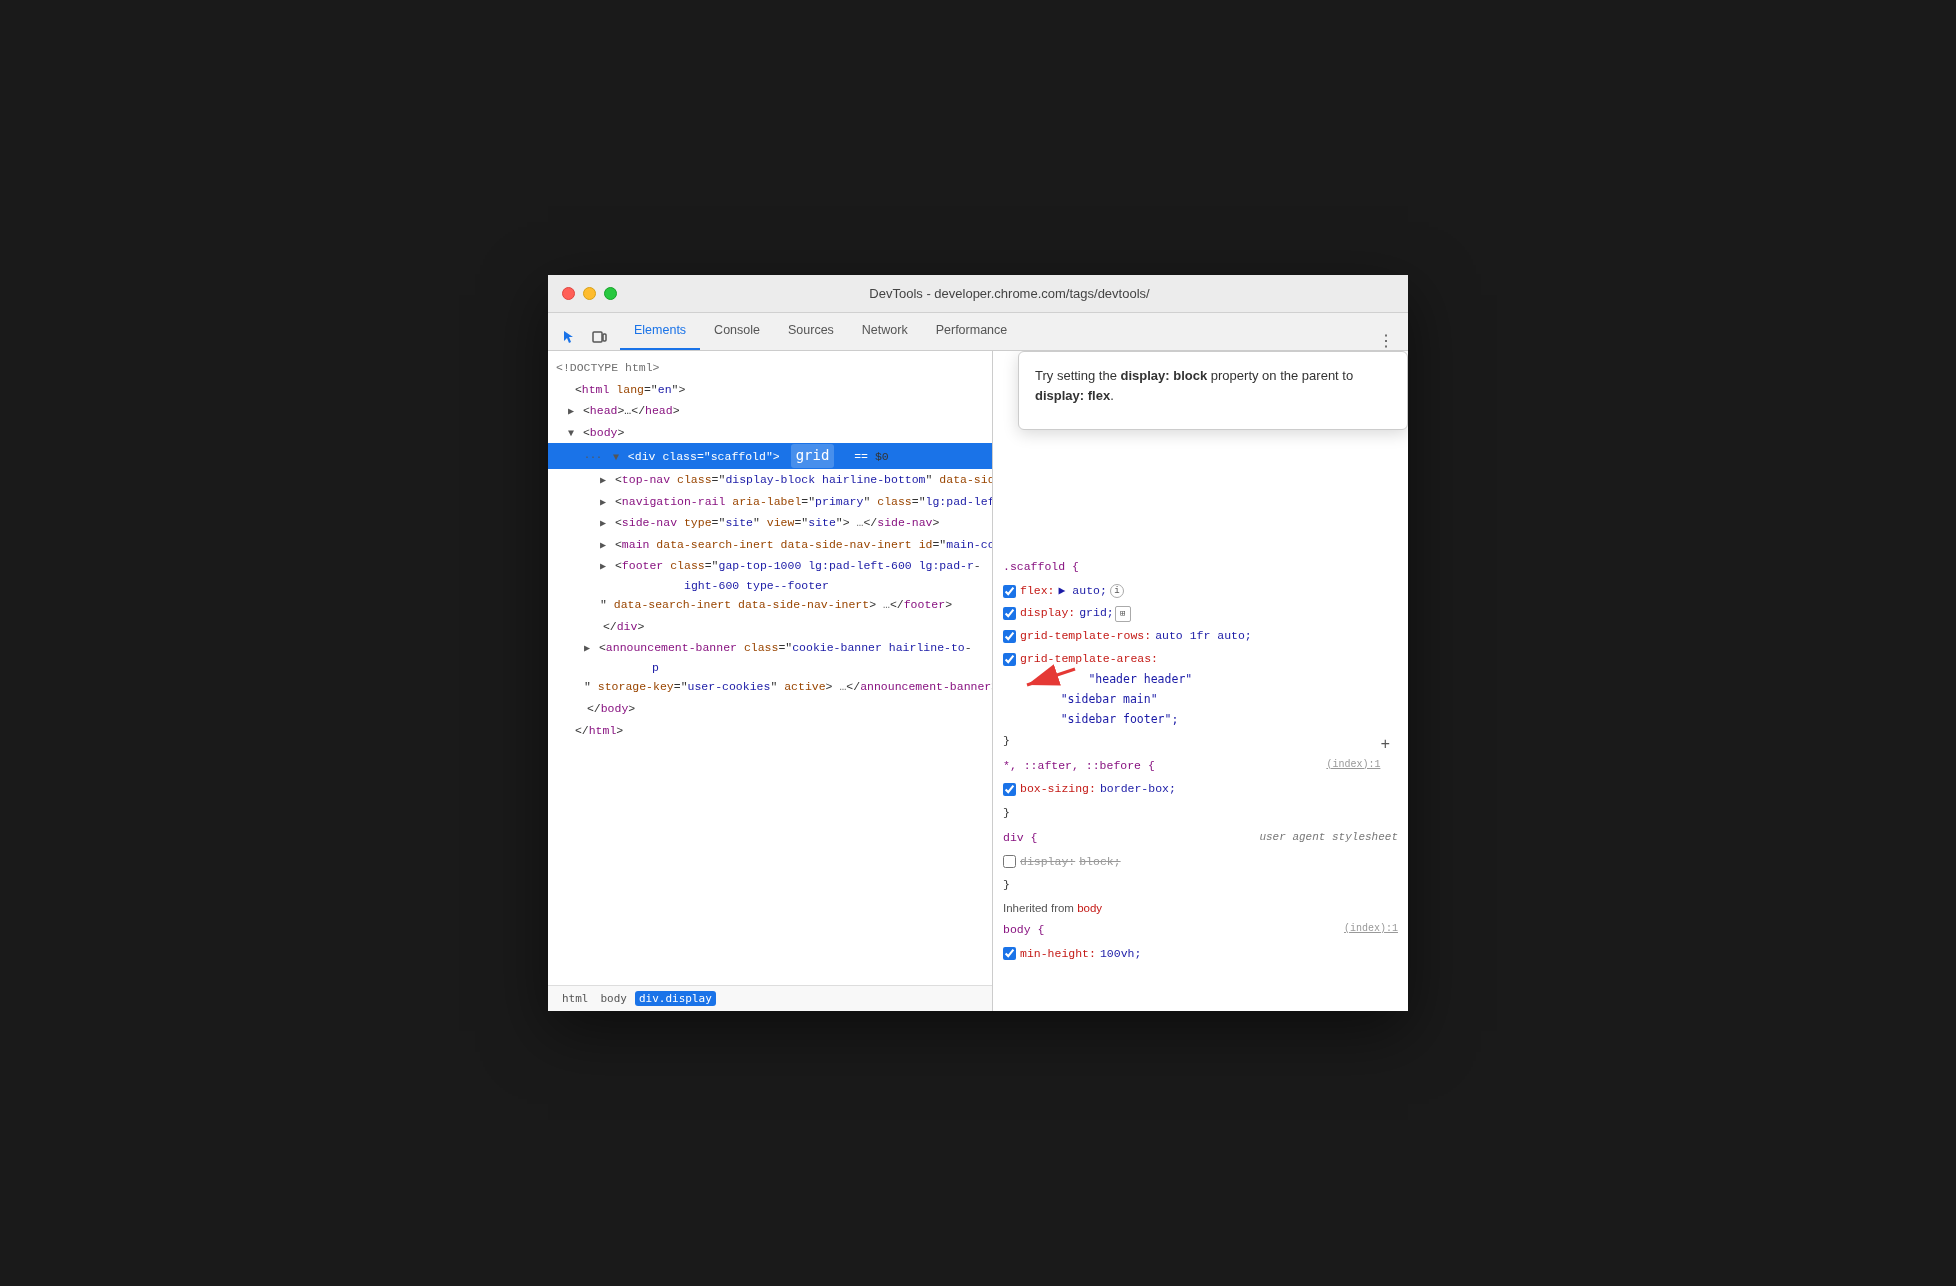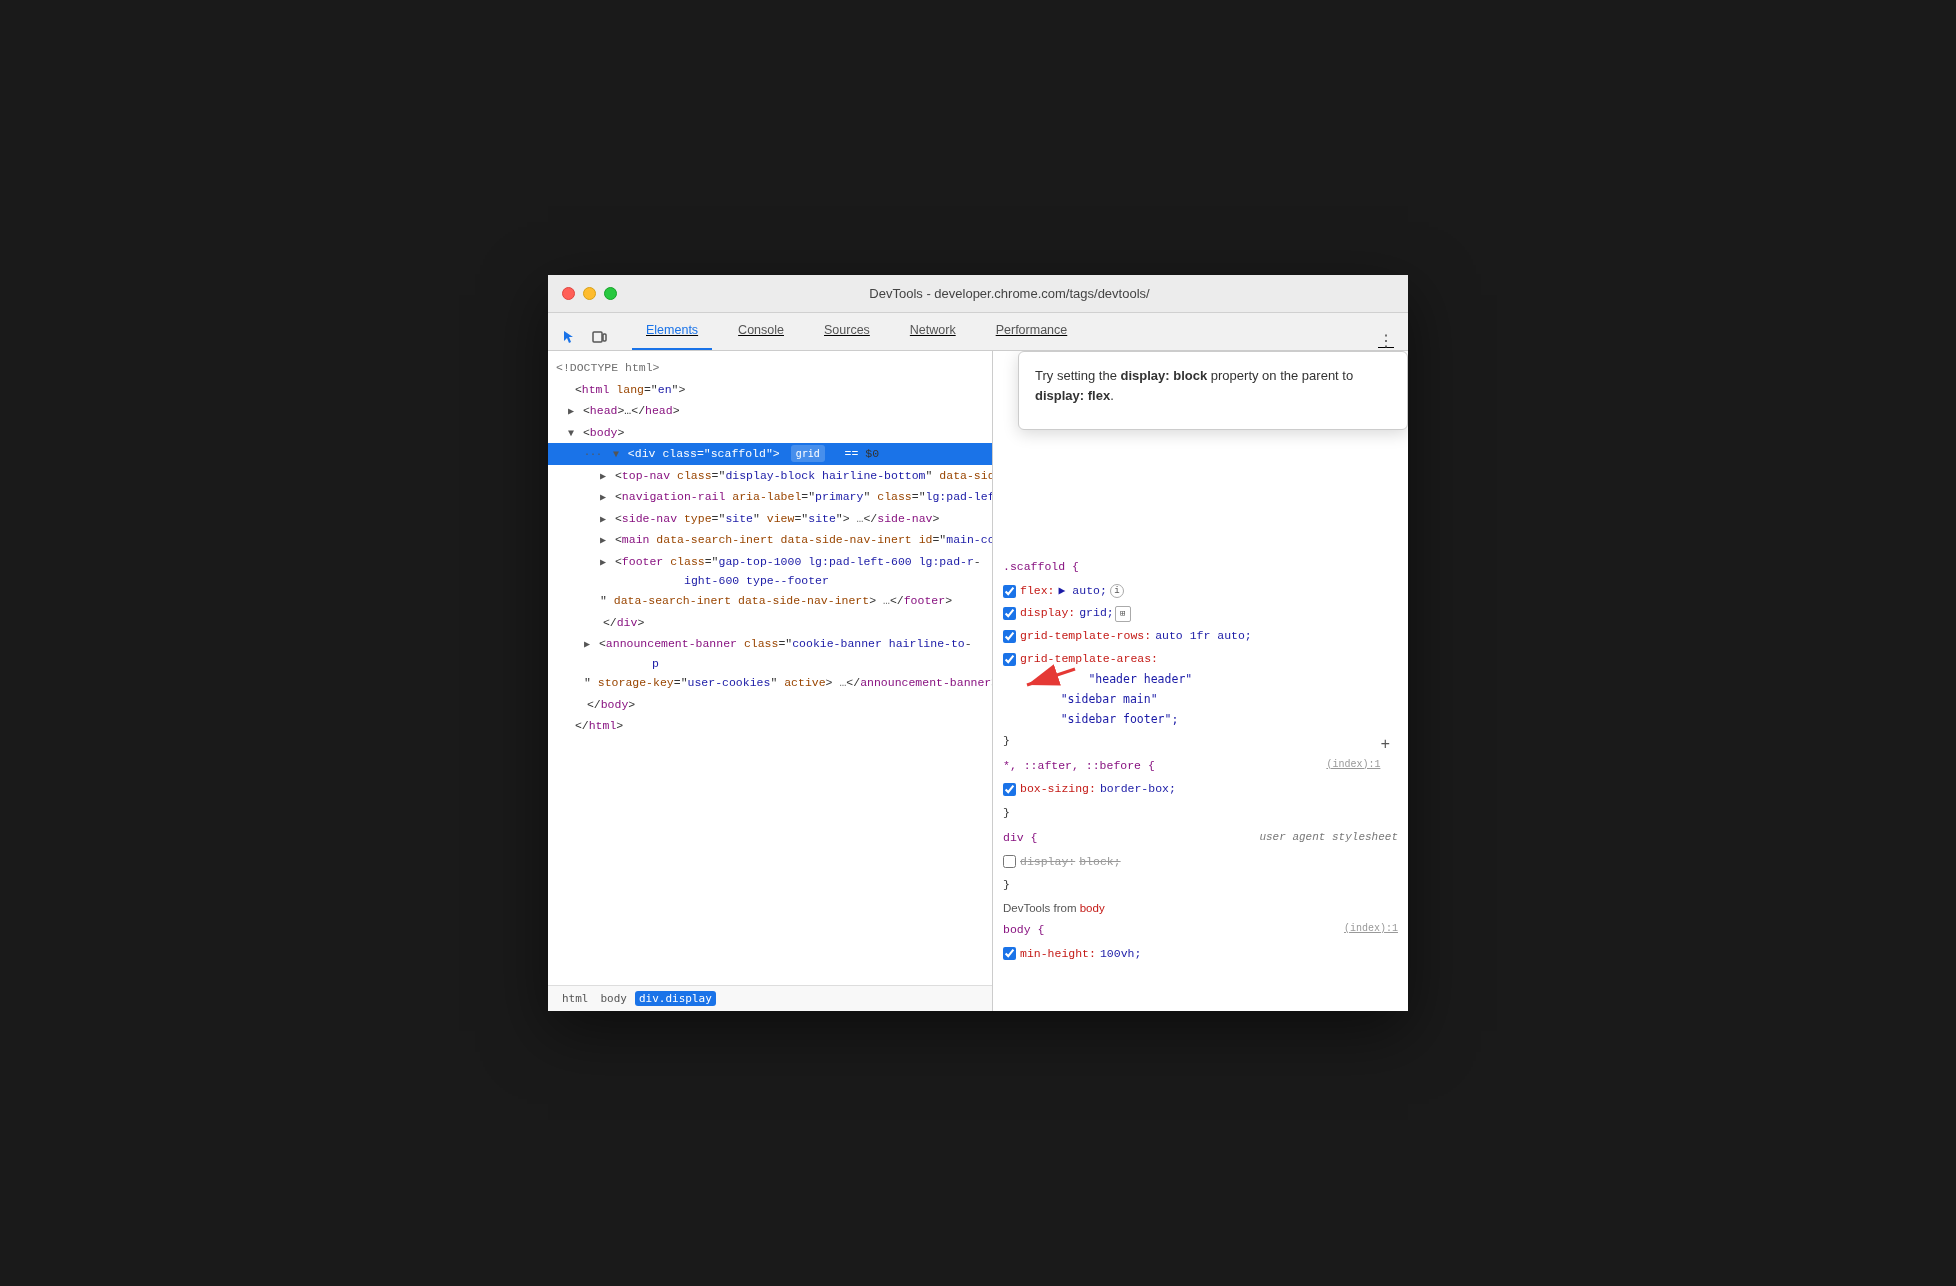--- a/index.html
+++ b/index.html
@@ -46,23 +46,22 @@
       font-weight: 500;
     }
 
     
     .devtools-tabs {
       background: #f1f1f1;
       border-bottom: 1px solid #ccc;
       display: flex;
       align-items: flex-end;
       padding: 0 8px;
-      gap: 12px;
+      gap: 0;
       height: 38px;
-      text-decoration: underline;
     }
     .devtools-tab-icons {
       display: flex;
       align-items: center;
       gap: 4px;
       margin-right: 8px;
     }
     .icon-btn {
       width: 26px; height: 26px;
       display: flex; align-items: center; justify-content: center;
@@ -152,21 +151,21 @@
       font-size: 10px;
       margin-right: 4px;
       cursor: pointer;
     }
 
     .pill-badge {
       display: inline-block;
       background: #e8e8e8;
       border-radius: 3px;
       padding: 0 5px;
-      font-size: 10px;
+      font-size: 14px;
       color: #333;
       margin-left: 4px;
       font-family: monospace;
     }
 
     
     .breadcrumb-bar {
       background: #f8f8f8;
       border-top: 1px solid #ddd;
       padding: 5px 10px;
@@ -537,21 +536,21 @@
         <div class="style-line">
           <input type="checkbox" class="style-checkbox" style="">
           <span class="style-property strikethrough">display:</span>
           <span class="style-value strikethrough">block;</span>
         </div>
         <div class="style-rule">
           <span class="style-brace">}</span>
         </div>
 
         <div class="inherited-header">
-          <span>DevTools from</span>
+          <span>Inherited from</span>
           <span class="body-ref">body</span>
         </div>
 
         <div class="style-rule">
           <span class="style-line-num">(index):1</span>
           <span class="style-selector">body {</span>
         </div>
         <div class="style-line">
           <input type="checkbox" class="style-checkbox" checked="" style="">
           <span class="style-property">min-height:</span>

